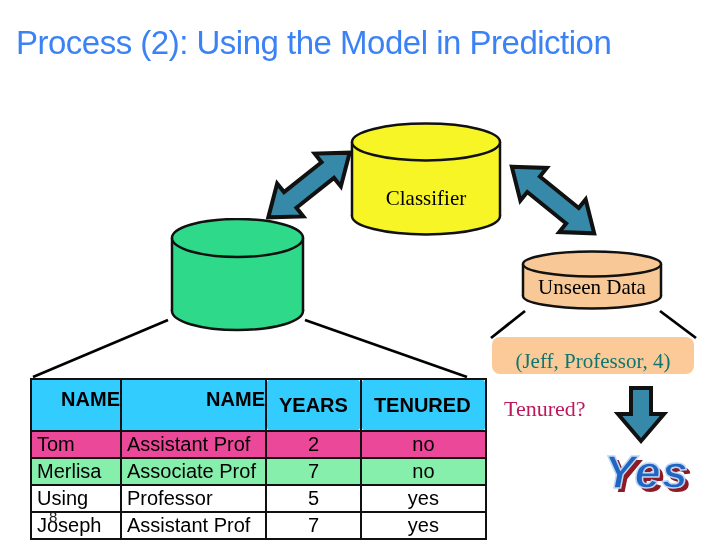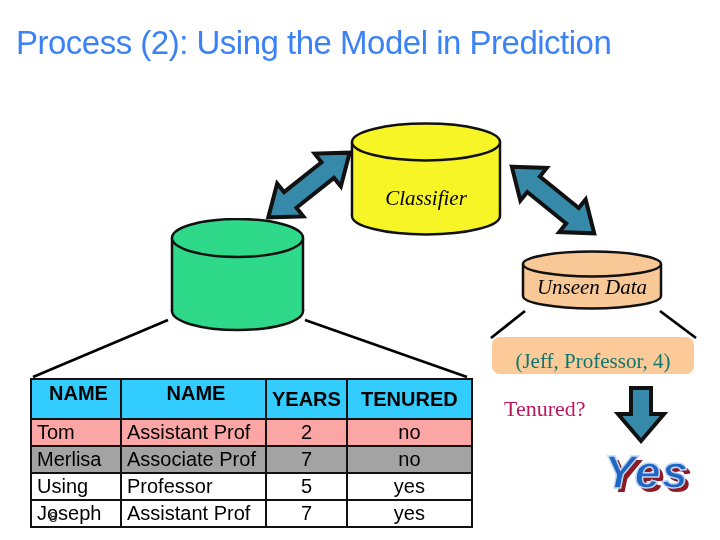--- a/index.html
+++ b/index.html
@@ -7,38 +7,38 @@
     position:relative; width:720px; height:540px; overflow:hidden;
     background:#ffffff; font-family:"Liberation Sans", sans-serif;
   }
   .title {
     position:absolute; left:16px; top:24px; margin:0;
     font-size:33px; font-weight:normal; color:#3b82f6;
     letter-spacing:-0.5px; white-space:nowrap;
   }
   .overlay { position:absolute; left:0; top:0; width:720px; height:540px; }
 
-  .cyl { position:absolute;font-style:italic; }
+  .cyl { position:absolute; }
   .cyl svg { position:absolute; left:0; top:0; }
   .cyl-label {
     position:absolute; left:0; width:100%; text-align:center;
     font-family:"Liberation Serif", serif; color:#000;
   }
   .classifier-label { top:64px; font-size:21px; }
   .testing-label { top:38px; left:50%; width:92px; margin-left:-46px; font-size:21px; line-height:1.25; }
   .unseen-label { top:25px; font-size:21px; }
 
   table.data-table {
     position:absolute; left:30px; top:378px;
     border-collapse:collapse; table-layout:fixed;
   }
   .data-table th, .data-table td { border:2px solid #111; overflow:hidden; white-space:nowrap; }
-  .data-table th { height:26px; font-size:20px; font-weight:bold; text-align:center; padding:0 0 12px 5px; }
+  .data-table th { height:26px; font-size:20px; font-weight:bold; text-align:right; padding:0 0 12px 5px; }
   .data-table td { height:25px; font-size:20px; padding:0 0 0 5px; }
-  .data-table th.c-years, .data-table th.c-tenured { padding:5px; text-align:center; }
+  .data-table th.c-years, .data-table th.c-tenured { padding:12px; text-align:left;border-radius:6px; }
   .data-table td.c-years, .data-table td.c-tenured { padding:0; text-align:center; }
 
   .new-sample-box {
     position:absolute; left:492px; top:337px; width:202px; height:37px;
     display:flex; align-items:flex-end; justify-content:center;
     font-family:"Liberation Serif", serif; font-size:21px; color:#0f766e;border-radius:8px;
   }
   .question {
     position:absolute; left:504px; top:396px;
     font-family:"Liberation Serif", serif; font-size:22px; color:#be185d;
@@ -115,27 +115,27 @@
         <col style="width:80px">
         <col style="width:125px">
     </colgroup>
     <tbody>
         <tr style="background: rgb(51, 204, 255);">
       <th>NAME</th>
       <th>NAME</th>
       <th class="c-years">YEARS</th>
       <th class="c-tenured">TENURED</th>
     </tr>
-    <tr style="background: #fca5a5; margin-left: 48px;">
+    <tr style="background: #ec4899; margin-left: 48px;">
       <td>Tom</td>
       <td>Assistant Prof</td>
       <td class="c-years">2</td>
       <td class="c-tenured">no</td>
     </tr>
-    <tr style="background: #a3a3a3;">
+    <tr style="background: #86efac;">
       <td>Merlisa</td>
       <td>Associate Prof</td>
       <td class="c-years">7</td>
       <td class="c-tenured">no</td>
     </tr>
     <tr style="background: rgb(255, 255, 255);">
       <td>Using</td>
       <td>Professor</td>
       <td class="c-years">5</td>
       <td class="c-tenured">yes</td>

